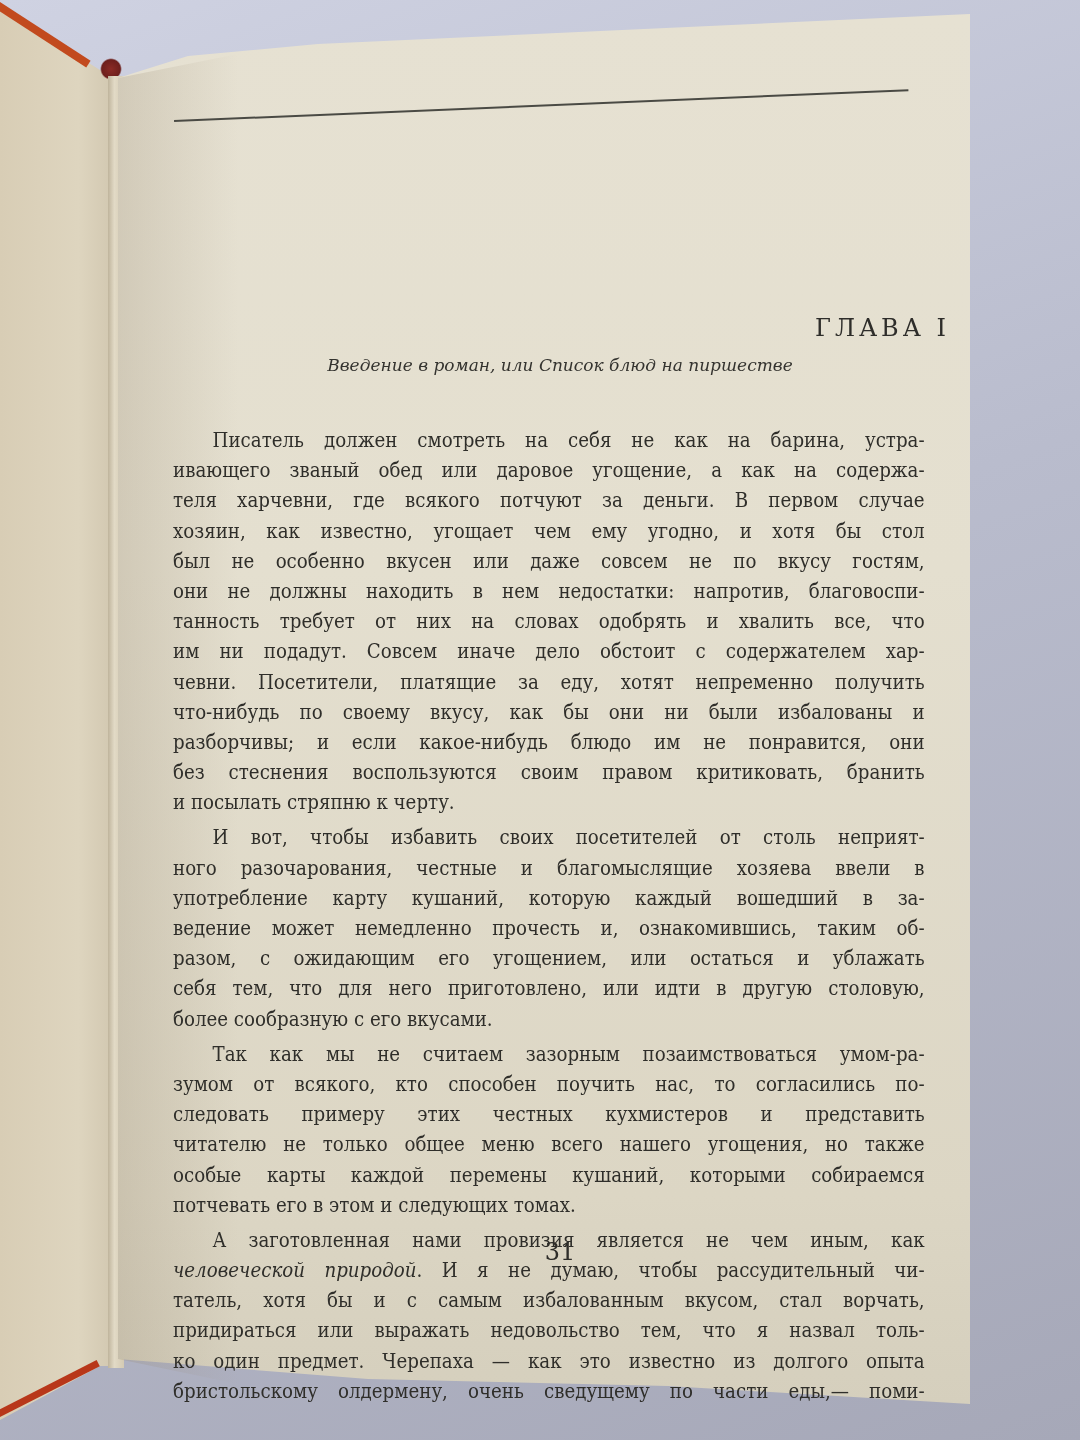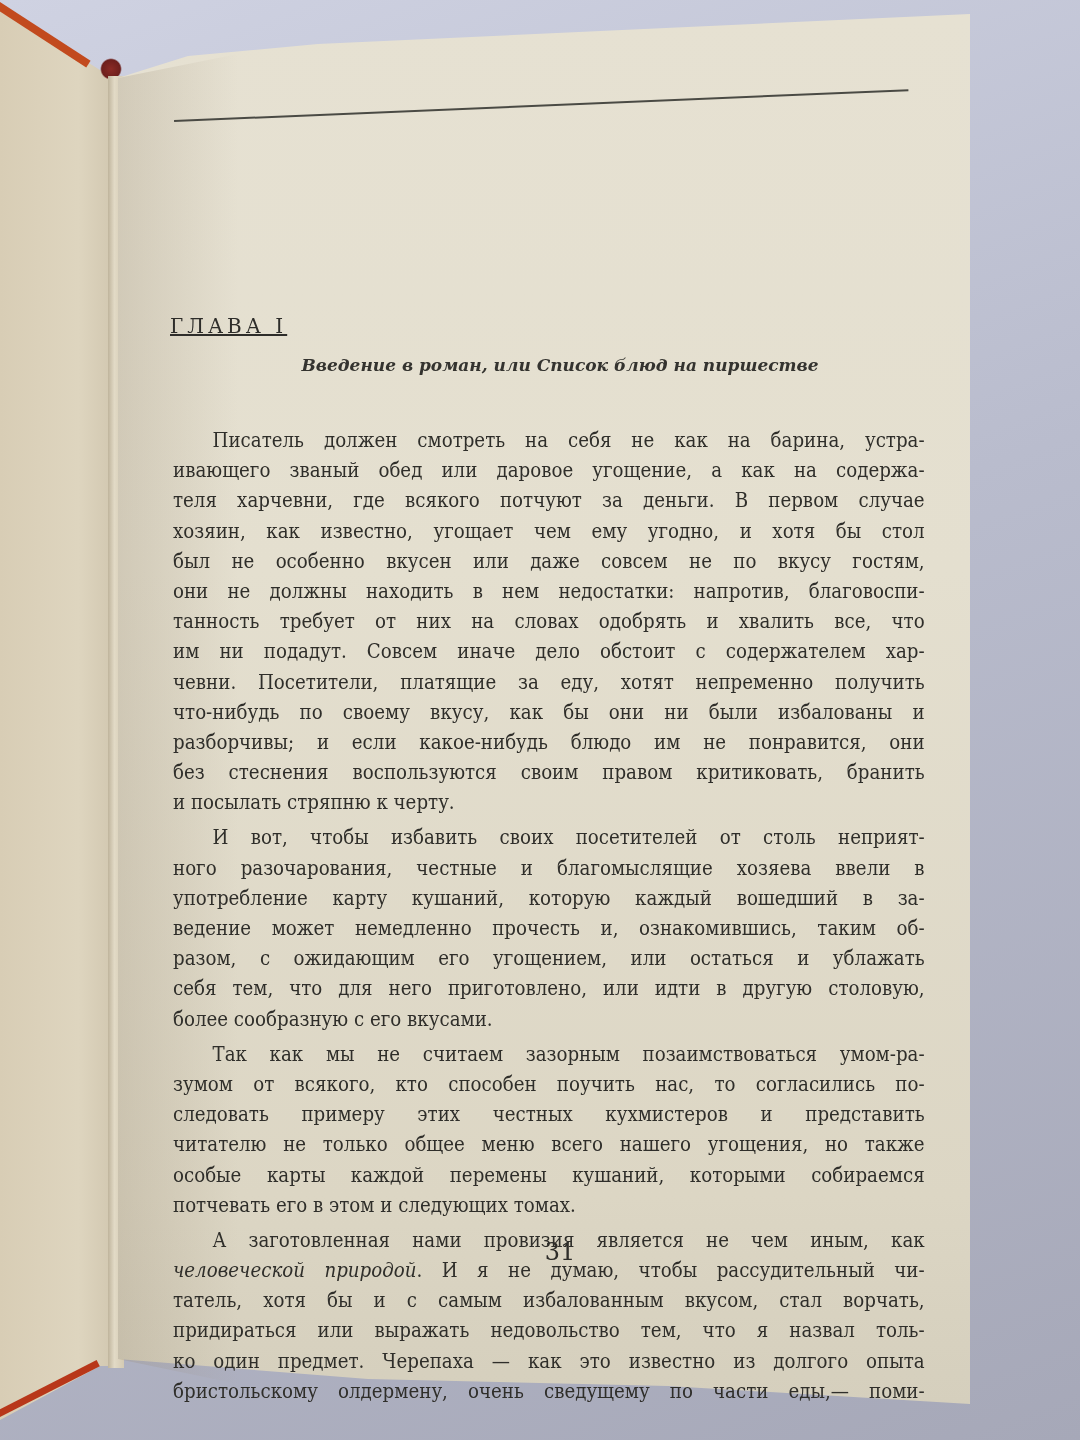--- a/index.html
+++ b/index.html
@@ -41,26 +41,26 @@
       position: absolute; left: 118px; top: 14px; width: 120px; height: 1390px;
       background: linear-gradient(90deg, rgba(150,135,110,0.25), rgba(150,135,110,0));
       clip-path: polygon(0 64px, 120px 40px, 120px 1370px, 0 1345px);
       pointer-events: none;
     }
     .header-rule {
       position: absolute; left: 174px; top: 120px; width: 735px; height: 2px;
       background: #4a4a44; transform-origin: 0 0; transform: rotate(-2.4deg);
     }
     .chapter-title {
-      position: absolute; left: 170px; top: 314px; width: 780px; text-align: left;
-      font-size: 20px; letter-spacing: 4px; color: #2e2d2a; text-decoration: underline;
+      position: absolute; left: 170px; top: 314px; width: 780px; text-align: right;
+      font-size: 24px; letter-spacing: 4px; color: #2e2d2a;
     }
     .chapter-subtitle {
       position: absolute; left: 170px; top: 355px; width: 780px; text-align: center;
-      font-size: 17px; font-style: italic; font-weight: bold; color: #34332f;
+      font-size: 17px; font-style: italic; font-weight: normal; color: #34332f;
     }
     .body-text {
       position: absolute; left: 173px; top: 425px; width: 752px;
       color: #2f2e2a; font-size: 21.2px; line-height: 30.2px;
       font-family: "DejaVu Serif", "Liberation Serif", serif;
       transform: scaleX(0.86); transform-origin: 0 0;
     }
     .body-text .line {
       display: block; width: 874px; text-align: justify; text-align-last: justify;
       white-space: nowrap; overflow: visible; height: 30.2px;

